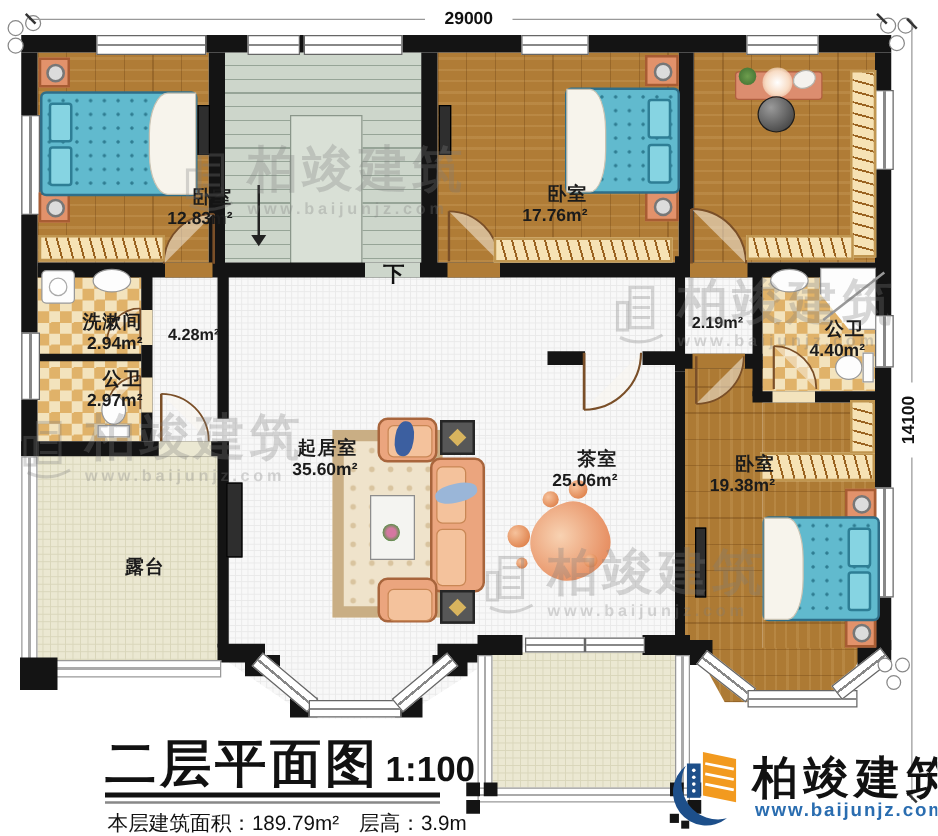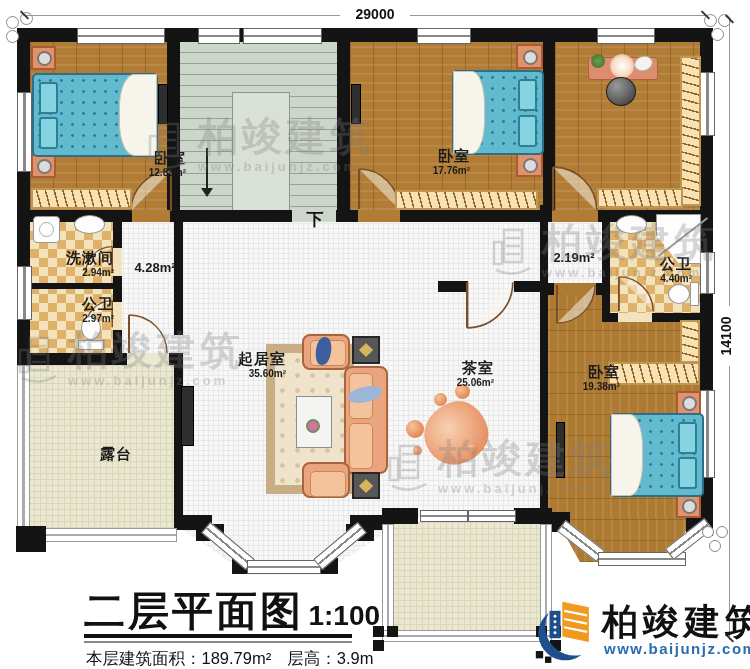--- a/index.html
+++ b/index.html
@@ -27,21 +27,21 @@
   .window-h{position:absolute;background:#fff;border:1px solid #666;
     background-image:linear-gradient(180deg,transparent 42%,#888 42%,#888 58%,transparent 58%);}
   .window-v{position:absolute;background:#fff;border:1px solid #666;
     background-image:linear-gradient(90deg,transparent 42%,#888 42%,#888 58%,transparent 58%);}
   .hrail{position:absolute;background:#fff;border:1px solid #999;
     background-image:linear-gradient(180deg,transparent 40%,#aaa 40%,#aaa 60%,transparent 60%);}
   .vrail{position:absolute;background:#fff;border:1px solid #999;
     background-image:linear-gradient(90deg,transparent 40%,#aaa 40%,#aaa 60%,transparent 60%);}
   .rlabel{position:absolute;text-align:right;color:#1b1b1b;font-weight:bold;line-height:1.12;}
   .rname{font-size:15px;letter-spacing:1px;}
-  .rarea{font-size:10px;}
+  .rarea{font-size:14px;}
   .arealone{font-size:13px;font-weight:bold;color:#1b1b1b;}
   .bed{position:absolute;background:#61bace;border:2px solid #2f6e88;border-radius:5px;
     background-image:radial-gradient(rgba(12,82,104,.6) 1px,transparent 1.7px);background-size:11px 11px;}
   .sheet{position:absolute;top:-1px;bottom:-1px;background:#f7f4ec;border:1px solid #c9c2b2;}
   .pillow{position:absolute;width:15px;background:#86d4e2;border:2px solid #2e7e95;border-radius:3px;}
   .nstand{position:absolute;background:#e2926b;border:2px solid #a85c33;box-sizing:border-box;}
   .nstand::after{content:"";position:absolute;left:50%;top:50%;width:11px;height:11px;margin:-7px 0 0 -7px;
     background:#dcdcdc;border:2px double #777;border-radius:50%;}
   .ward{position:absolute;background:#f6e2b4;border:2px solid #c09650;box-sizing:border-box;
     background-image:repeating-linear-gradient(75deg,transparent 0 7px,#9a6320 7px 8.5px);}

